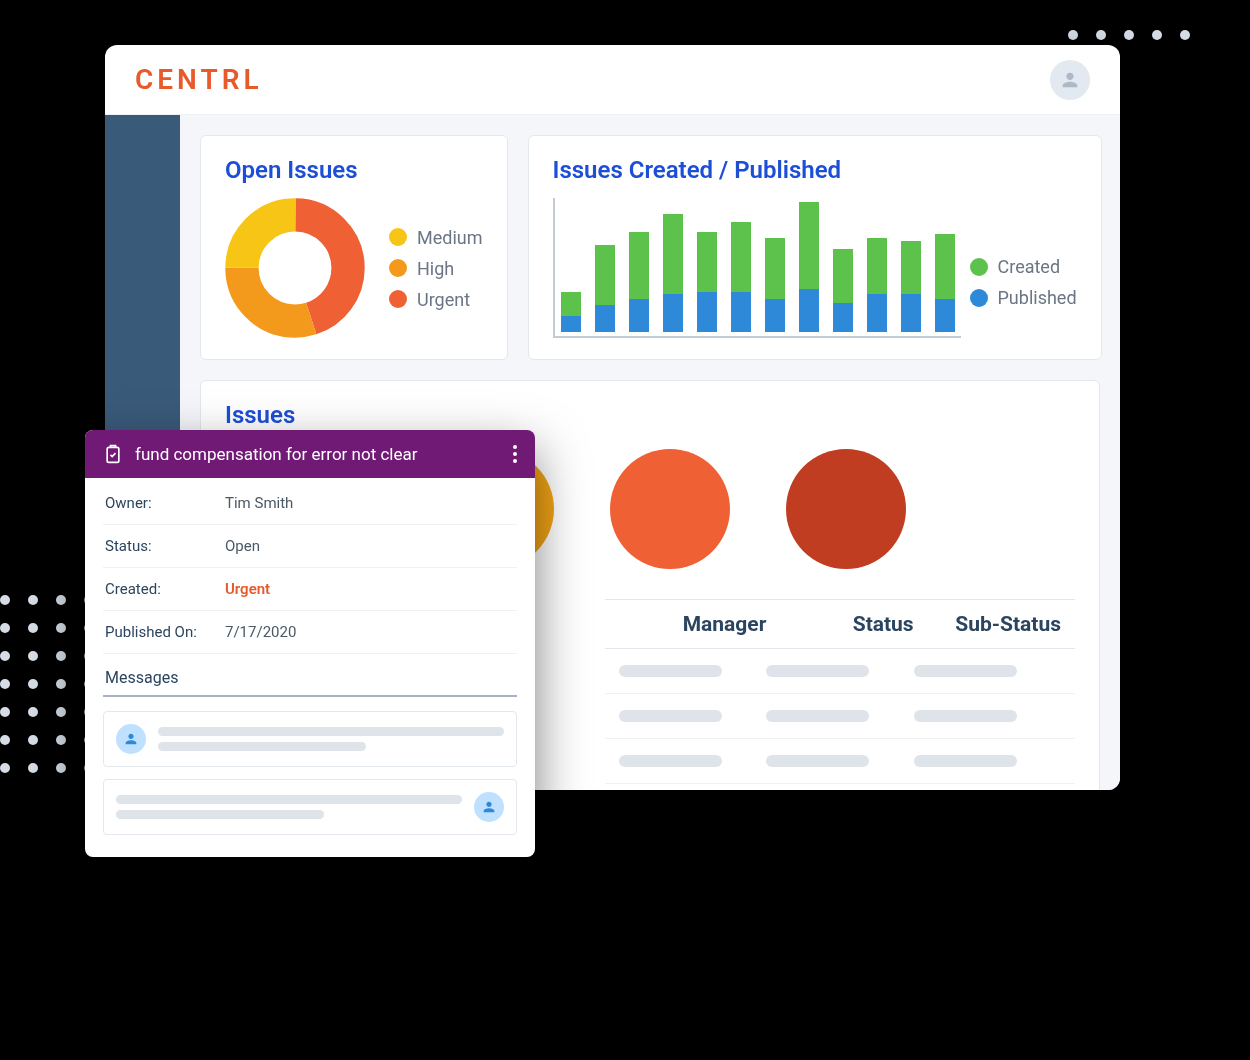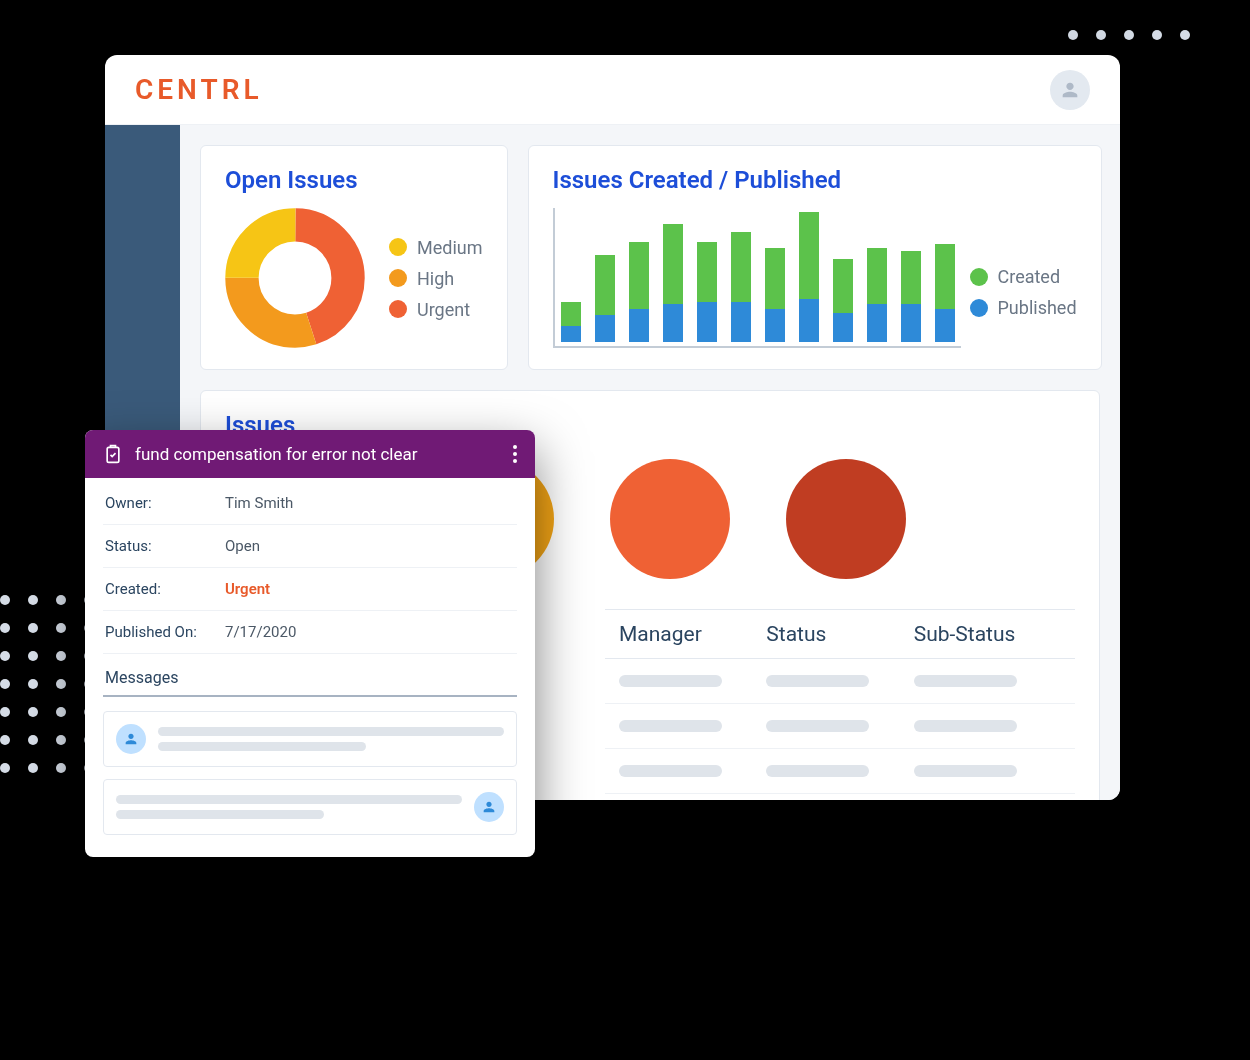--- a/index.html
+++ b/index.html
@@ -22,21 +22,21 @@
     left: 0px; top: 595px;
     display: grid;
     grid-template-columns: repeat(7, 10px);
     grid-auto-rows: 10px;
     gap: 18px;
   }
   .dots-bl .dot { width: 10px; height: 10px; border-radius: 50%; background: #d5dce6; }
 
   .window {
     position: absolute;
-    left: 105px; top: 55px;
+    left: 105px; top: 45px;
     width: 1015px; height: 745px;
     background: #fff;
     border-radius: 12px;
     box-shadow: 0 30px 60px rgba(0,0,0,0.5);
     overflow: hidden;
   }
   .topbar {
     height: 70px;
     display: flex;
     align-items: center;
@@ -123,24 +123,25 @@
     padding: 20px 24px 30px;
   }
   .circles { display: flex; gap: 56px; margin: 20px 0 30px 40px; align-items: center; justify-content: center; }
   .big-circle { width: 120px; height: 120px; border-radius: 50%; }
   .table-head {
     display: grid;
     grid-template-columns: 1fr 1fr 1fr;
     padding: 12px 14px;
     color: #2b4560;
     font-size: 21px;
-    font-weight: 400;
+    font-weight: 700;
     border-top: 1px solid #e3e8ef;
     border-bottom: 1px solid #e3e8ef;
     margin-left: 380px;
+    text-align: right;
   }
   .table-row {
     display: grid;
     grid-template-columns: 1fr 1fr 1fr;
     padding: 16px 14px;
     border-bottom: 1px solid #eef1f5;
     margin-left: 380px;
   }
   .placeholder { height: 12px; background: #dfe4ea; border-radius: 6px; width: 70%; }
 

